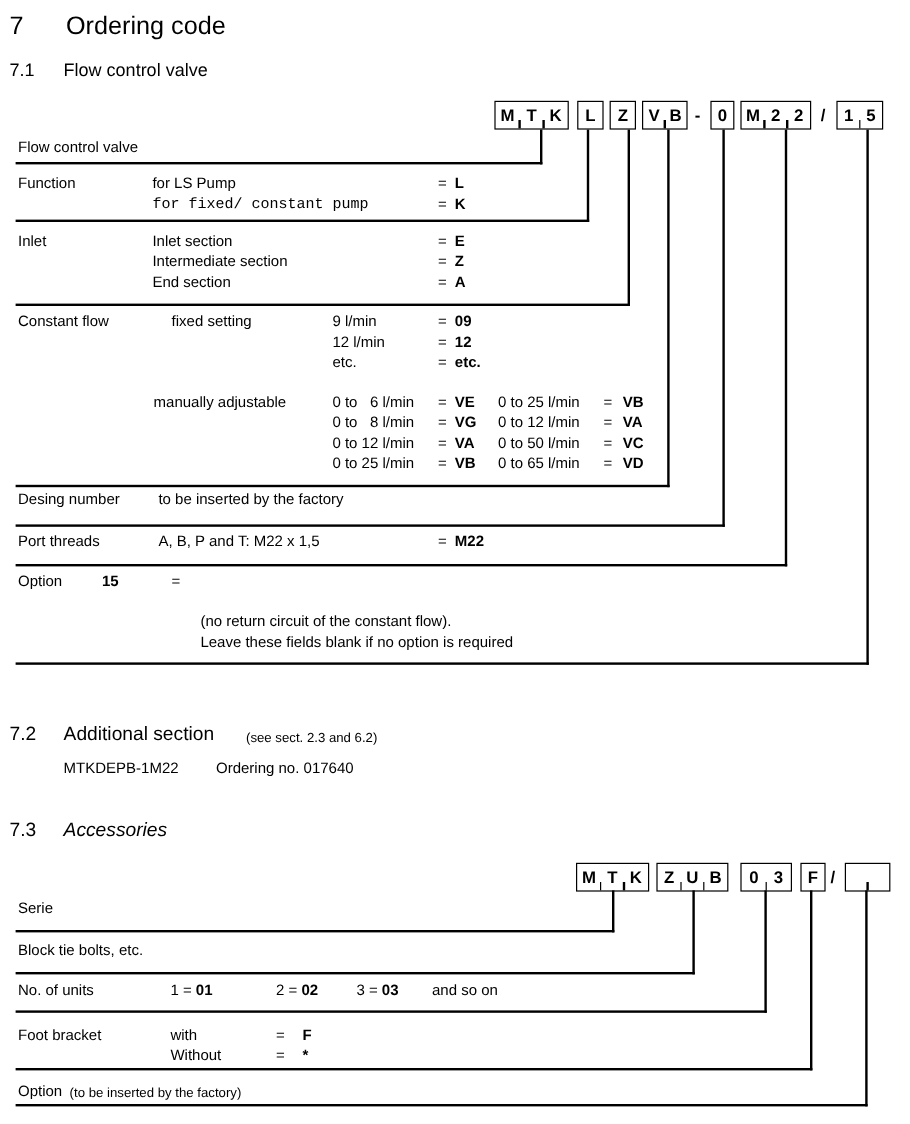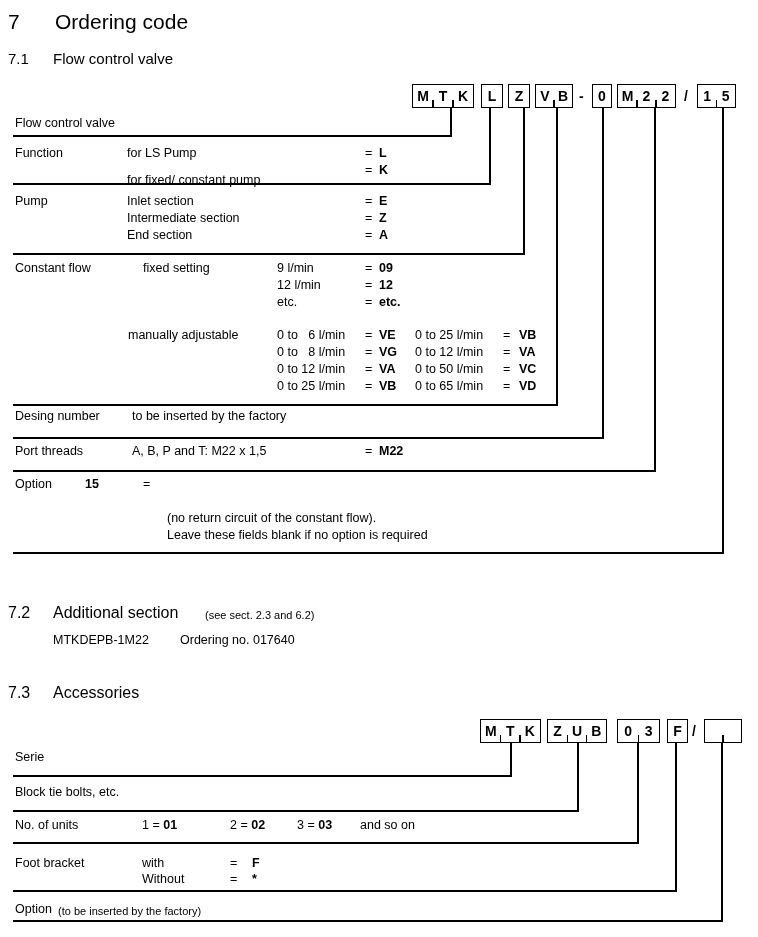--- a/index.html
+++ b/index.html
@@ -85,25 +85,25 @@
   <div class="rule" style="left:13px; top:437px; width:591px;"></div>
   <div class="rule" style="left:13px; top:470px; width:643px;"></div>
   <div class="rule" style="left:13px; top:552px; width:711px;"></div>
 
   <div class="t" style="left:15px; top:116px;">Flow control valve</div>
 
   <div class="t" style="left:15px;  top:146px;">Function</div>
   <div class="t" style="left:127px; top:146px;">for LS Pump</div>
   <div class="t" style="left:365px; top:146px;">=</div>
   <div class="t b" style="left:379px; top:146px;">L</div>
-  <div class="t" style="left:127px; top:173px;">for fixed/ constant pump</div>
+  <div class="t" style="left:127px; top:163px;font-family:Liberation Mono, monospace;">for fixed/ constant pump</div>
   <div class="t" style="left:365px; top:163px;">=</div>
   <div class="t b" style="left:379px; top:163px;">K</div>
 
-  <div class="t" style="left:15px;  top:194px;">Pump</div>
+  <div class="t" style="left:15px;  top:194px;">Inlet</div>
   <div class="t" style="left:127px; top:194px;">Inlet section</div>
   <div class="t" style="left:365px; top:194px;">=</div>
   <div class="t b" style="left:379px; top:194px;">E</div>
   <div class="t" style="left:127px; top:211px;">Intermediate section</div>
   <div class="t" style="left:365px; top:211px;">=</div>
   <div class="t b" style="left:379px; top:211px;">Z</div>
   <div class="t" style="left:127px; top:228px;">End section</div>
   <div class="t" style="left:365px; top:228px;">=</div>
   <div class="t b" style="left:379px; top:228px;">A</div>
 
@@ -162,21 +162,21 @@
   <div class="t" style="left:167px; top:511px;">(no return circuit of the constant flow).</div>
   <div class="t" style="left:167px; top:528px;">Leave these fields blank if no option is required</div>
 
   <div class="h2b" style="left:8px; top:603px;">7.2</div>
   <div class="h2b" style="left:53px; top:603px;">Additional section</div>
   <div class="t sm" style="left:205px; top:608px;">(see sect. 2.3 and 6.2)</div>
   <div class="t" style="left:53px;  top:633px;">MTKDEPB-1M22</div>
   <div class="t" style="left:180px; top:633px;">Ordering no. 017640</div>
 
   <div class="h2b" style="left:8px; top:683px;">7.3</div>
-  <div class="h2b" style="left:53px; top:683px;">Accessories</div>
+  <div class="h2b" style="left:53px; top:683px;font-style:italic;">Accessories</div>
 
   <div class="box" style="left:480px; top:719px;">
     <span class="cell" style="width:19.5px;">M</span>
     <span class="cell" style="width:19.5px;">T</span>
     <span class="cell" style="width:19.5px;">K</span>
   </div>
   <div class="box" style="left:547px; top:719px;">
     <span class="cell" style="width:19.3px;">Z</span>
     <span class="cell" style="width:19.3px;">U</span>
     <span class="cell" style="width:19.3px;">B</span>

